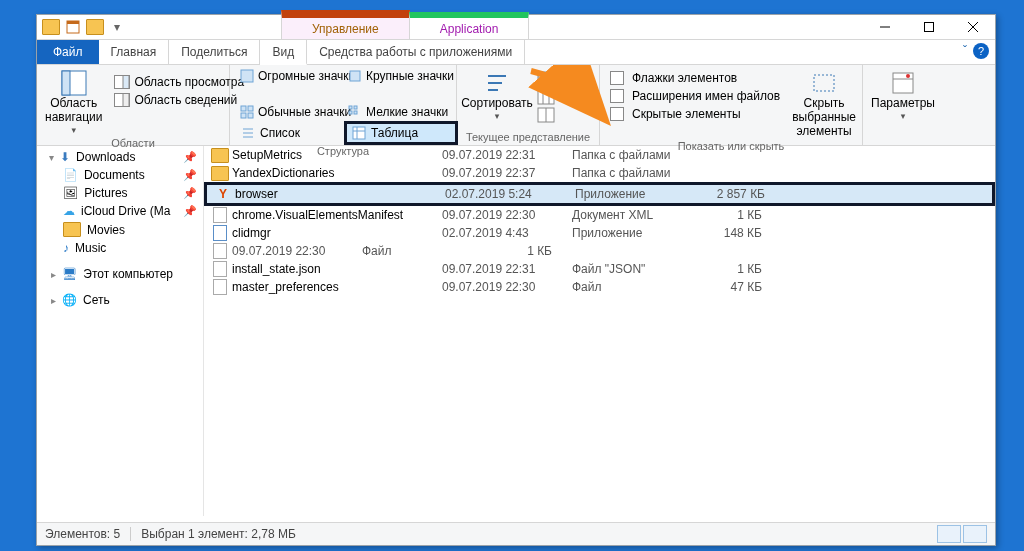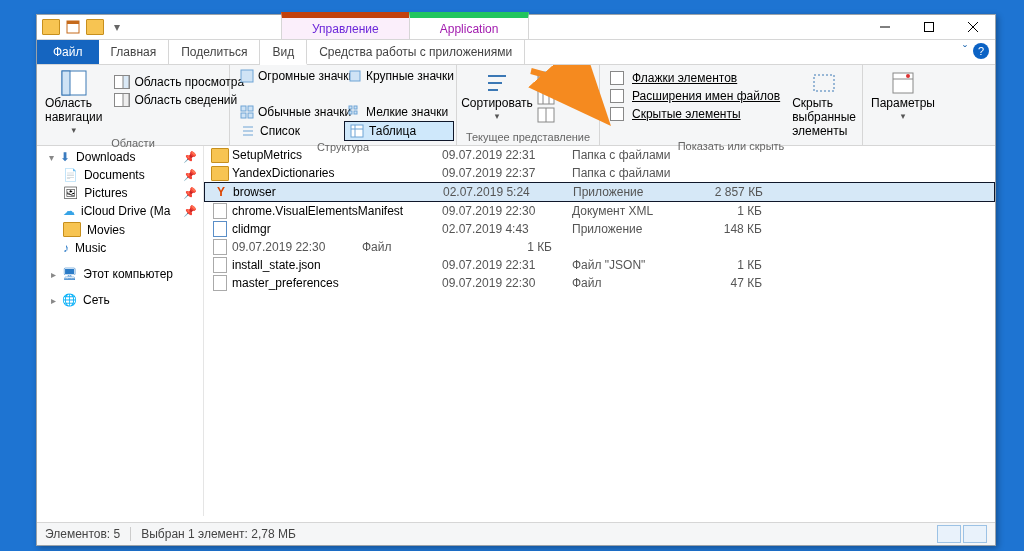--- a/index.html
+++ b/index.html
@@ -4,40 +4,40 @@
 <style>
   html,body{margin:0;padding:0;font-family:"Segoe UI",Arial,sans-serif;font-size:12px;color:#000;}
   body{background:#1e74d2;width:1024px;height:551px;overflow:hidden;}
   .window{position:absolute;left:36px;top:14px;width:958px;height:530px;background:#fff;border:1px solid #9aa2a9;box-shadow:2px 2px 6px rgba(0,0,0,.3);}
   .titlebar{height:24px;display:flex;align-items:stretch;border-bottom:1px solid #d6d6d6;}
   .qat{display:flex;align-items:center;padding:0 4px;gap:2px;}
   .qat-btn{width:20px;height:20px;display:flex;align-items:center;justify-content:center;color:#555;}
   .qat .folder{width:16px;height:14px;background:#f7c452;border:1px solid #c78f1d;border-radius:1px;}
   .title-tabs{display:flex;align-items:flex-end;}
   .title-tab{padding:4px 30px 3px;border:1px solid #d6d6d6;border-bottom:none;margin-right:-1px;font-size:12px;}
-  .title-tab.magenta{background:#fbeffb;border-top:6px solid #c2410c;color:#6d28d9;}
+  .title-tab.magenta{background:#fbeffb;border-top:8px solid #c2410c;color:#a16207;}
   .title-tab.app{background:#fff;color:#a21caf;border-top:6px solid #22c55e;}
   .spacer{flex:1;}
   .winbtns{display:flex;}
   .winbtn{width:44px;height:24px;display:flex;align-items:center;justify-content:center;color:#333;}
   .ribbon-tabs{height:24px;display:flex;align-items:stretch;border-bottom:1px solid #d6d6d6;position:relative;}
   .rtab{padding:4px 12px;border-right:1px solid #d6d6d6;color:#444;display:flex;align-items:center;cursor:default;}
   .rtab.file{background:#1565c0;color:#fff;border-right:none;padding:4px 16px;}
   .rtab.active{background:#fff;border-bottom:2px solid #fff;margin-bottom:-1px;}
   .ribbon-help{position:absolute;right:6px;top:3px;display:flex;gap:6px;align-items:center;}
   .help-circle{width:16px;height:16px;border-radius:50%;background:#0b62c4;color:#fff;font-size:11px;display:flex;align-items:center;justify-content:center;}
   .ribbon{height:80px;border-bottom:1px solid #d6d6d6;display:flex;background:#f5f6f7;}
   .rgroup{display:flex;flex-direction:column;border-right:1px solid #d6d6d6;padding:2px 6px 0;}
   .rgroup-body{flex:1;display:flex;align-items:flex-start;gap:6px;}
   .rgroup-label{text-align:center;font-size:11px;color:#666;padding:0 0 2px;}
-  .big-btn{display:flex;flex-direction:column;align-items:center;justify-content:center;width:64px;padding:2px 2px;text-align:left;line-height:1.15;}
+  .big-btn{display:flex;flex-direction:column;align-items:center;justify-content:center;width:64px;padding:2px 2px;text-align:center;line-height:1.15;}
   .big-btn .ic{width:28px;height:28px;display:flex;align-items:center;justify-content:center;}
   .sm-row{display:flex;align-items:center;gap:4px;padding:1px 4px;white-space:nowrap;}
   .sm-row .ic{width:16px;height:16px;display:flex;align-items:center;justify-content:center;}
-  .sel{background:#cfe8fb;border:1px solid #0f172a;}
+  .sel{background:#cfe8fb;border:3px solid #0f172a;}
   .chk{width:12px;height:12px;border:1px solid #888;display:inline-block;margin-right:4px;background:#fff;}
   .content{display:flex;height:370px;}
   .nav{width:166px;border-right:1px solid #e5e5e5;padding-top:2px;overflow:hidden;}
   .nav-item{display:flex;align-items:center;gap:6px;padding:2px 6px 2px 26px;white-space:nowrap;}
   .nav-item .pin{margin-left:auto;color:#8a8a8a;font-size:11px;}
   .nav-item.top{padding-left:14px;font-weight:normal;}
   .nav-sep{height:8px;}
   .files{flex:1;overflow:hidden;}
   .frow{display:flex;align-items:center;height:18px;padding:0 4px;}
   .frow.sel{background:#d6e8f7;}
@@ -267,21 +267,21 @@
                 <line x1="9" y1="1" x2="9" y2="15" stroke="#888"></line>
               </svg>
             </span>
         </div>
       </div>
       <div class="rgroup-label">Текущее представление</div>
     </div>
 
     <div class="rgroup" style="width:250px">
       <div class="rgroup-body">
-        <div class="col" style="padding-top:3px;gap:2px;text-decoration:underline;">
+        <div class="col" style="padding-top:3px;gap:2px;">
           <label class="sm-row">
               <span class="chk"></span>
               <span>Флажки элементов</span>
             </label>
           <label class="sm-row">
               <span class="chk"></span>
               <span>Расширения имен файлов</span>
             </label>
           <label class="sm-row">
               <span class="chk"></span>

